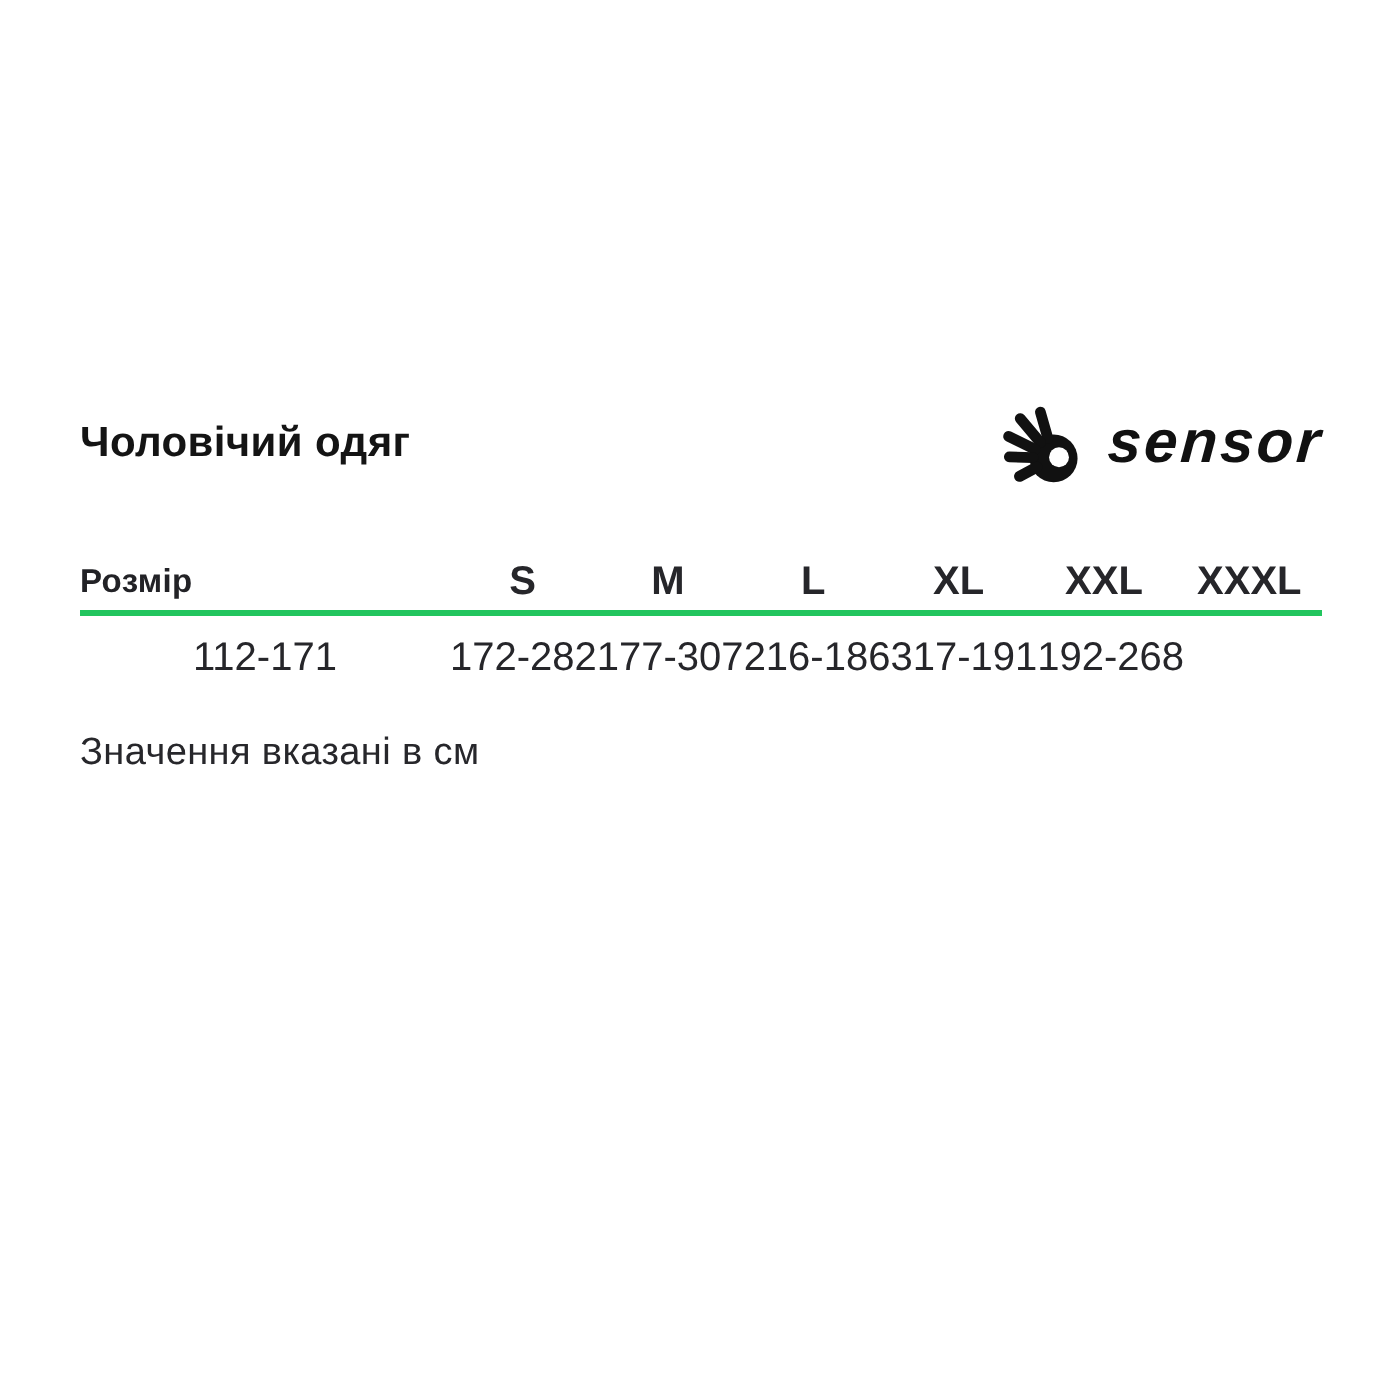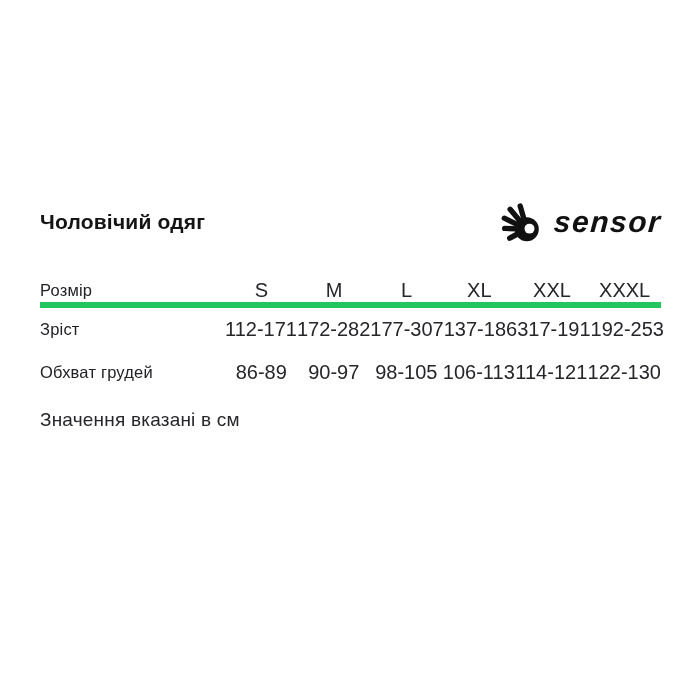--- a/index.html
+++ b/index.html
@@ -51,21 +51,22 @@
     margin-top: 33px;
     width: 621px;
   }
   .trow {
     display: grid;
     grid-template-columns: 185px repeat(6, 1fr);
     align-items: center;
   }
   .trow.head {
     height: 30px;
-    border-bottom: 6px solid #22c55e;
+    border-bottom: 3px solid #22c55e;
+    font-weight: bold;
   }
   .trow.data { height: 43px; }
   .cell {
     text-align: center;
     font-size: 20px;
     color: #26262a;
     white-space: nowrap;
   }
   .cell.lbl {
     text-align: left;
@@ -112,37 +113,27 @@
       <div class="cell lbl">Розмір</div>
       <div class="cell">S</div>
       <div class="cell">M</div>
       <div class="cell">L</div>
       <div class="cell">XL</div>
       <div class="cell">XXL</div>
       <div class="cell">XXXL</div>
     </div>
 
     <div class="trow data">
-      <div class="cell lbl">Зріст</div>
       <div class="cell">112-171</div>
       <div class="cell">172-282</div>
       <div class="cell">177-307</div>
-      <div class="cell">137-186</div>
+      <div class="cell">216-186</div>
       <div class="cell">317-191</div>
-      <div class="cell">192-253</div>
+      <div class="cell">192-268</div>
     </div>
 
-    <div class="trow data">
-      <div class="cell lbl">Обхват грудей</div>
-      <div class="cell">86-89</div>
-      <div class="cell">90-97</div>
-      <div class="cell">98-105</div>
-      <div class="cell">106-113</div>
-      <div class="cell">114-121</div>
-      <div class="cell">122-130</div>
-    </div>
 
 
   </div>
 
   <p class="footnote">Значення вказані в см</p>
 
 </div>
 
 </body></html>

